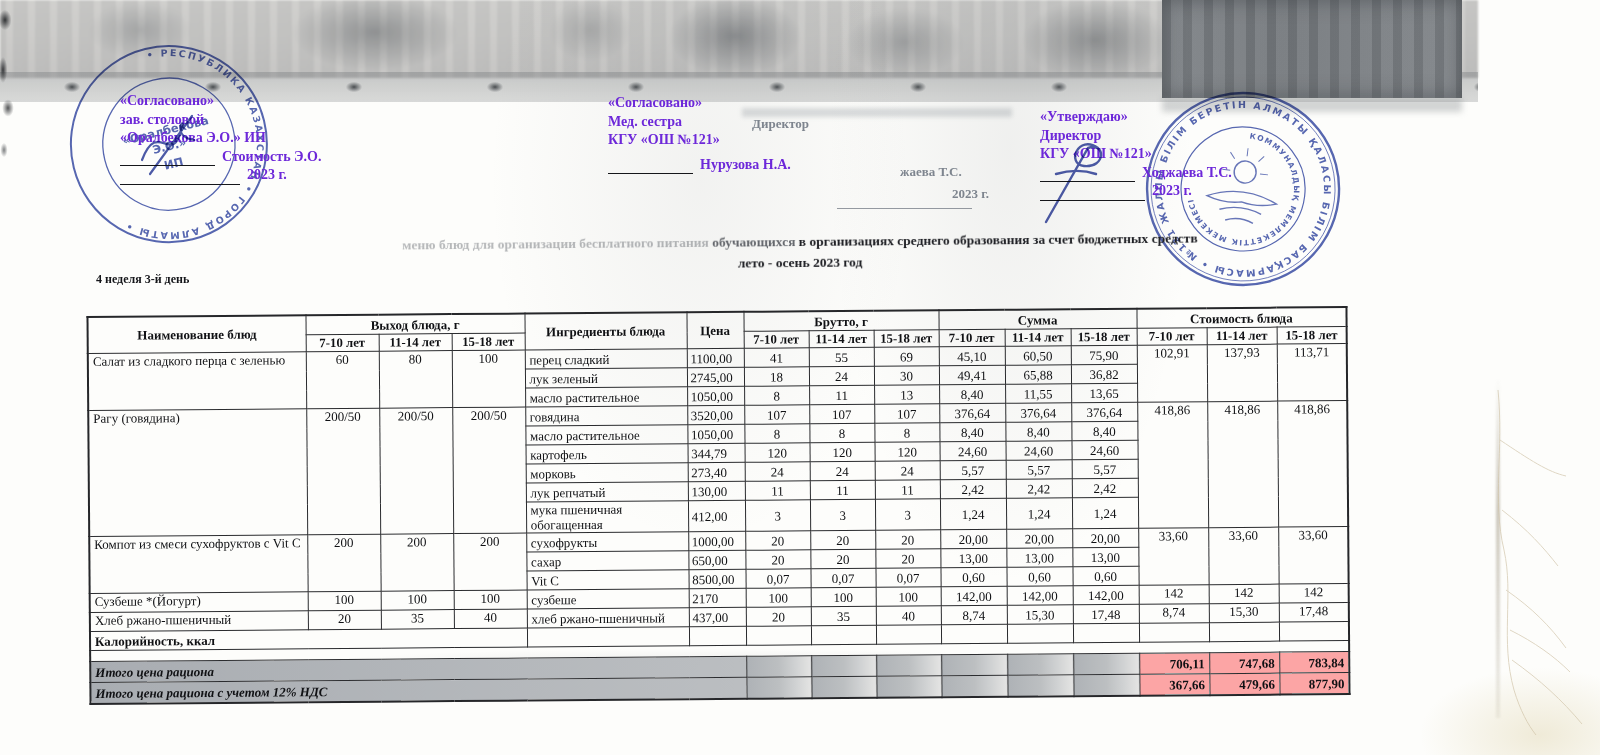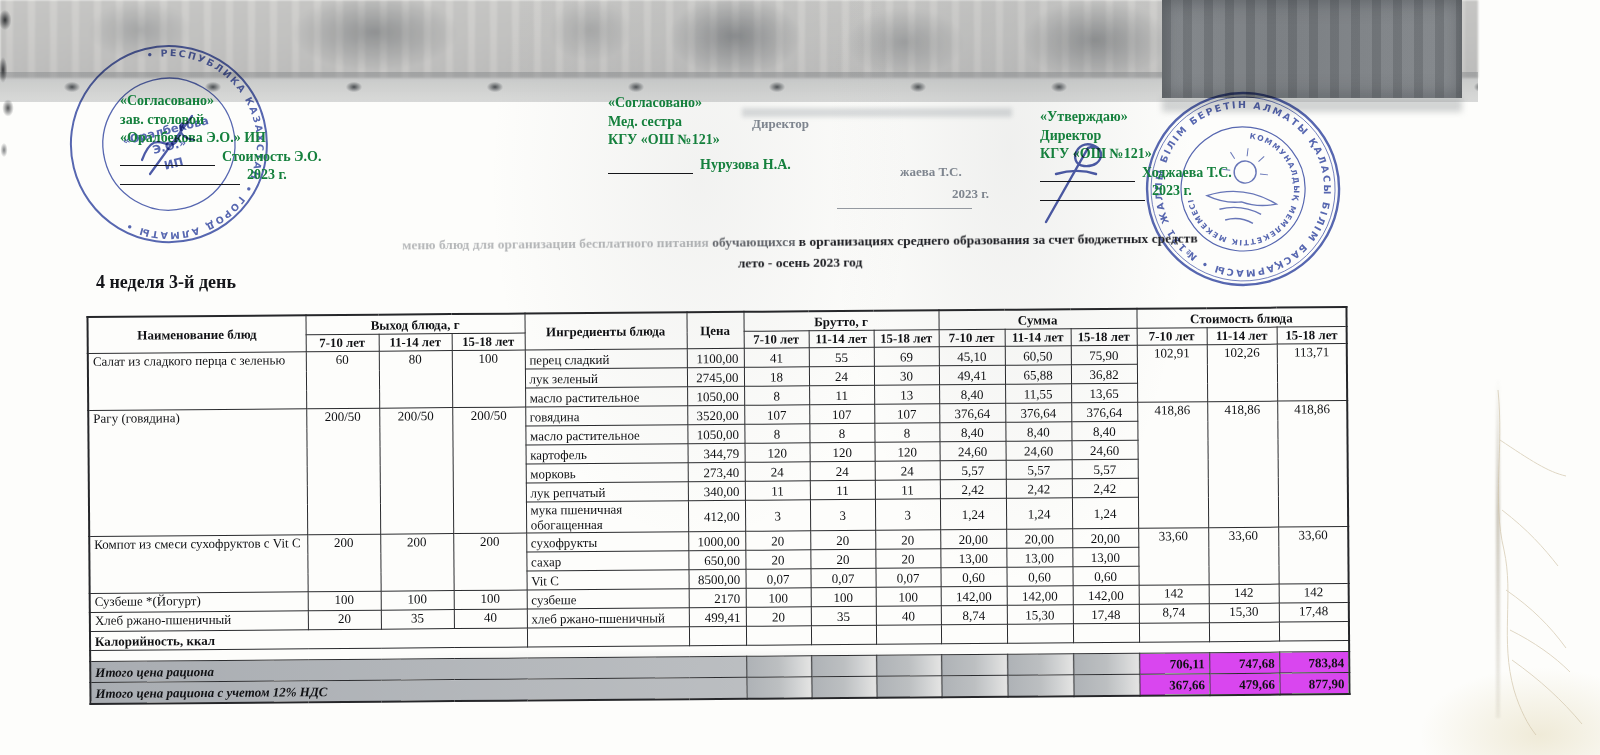--- a/index.html
+++ b/index.html
@@ -43,21 +43,21 @@
     background:
       radial-gradient(300px 520px at 700px 180px, rgba(140,144,148,.10), transparent 70%),
       radial-gradient(260px 620px at 1010px 150px, rgba(140,144,148,.12), transparent 70%),
       radial-gradient(560px 26px at 700px 668px, rgba(120,124,128,.16), transparent 75%),
       radial-gradient(160px 90px at 1540px 735px, rgba(214,200,150,.35), transparent 75%);}
   .crease{position:absolute;left:1496px;top:378px;width:4px;height:340px;filter:blur(1px);
     background:linear-gradient(rgba(150,140,118,0), rgba(150,140,118,.45) 40%, rgba(150,140,118,.12));}
   .feathers{position:absolute;left:1470px;top:380px;}
 
   
-  .appr{position:absolute;font-weight:bold;font-size:14px;line-height:18.5px;color:#15803d;white-space:nowrap;}
+  .appr{position:absolute;font-weight:bold;font-size:14px;line-height:18.5px;color:#6d28d9;white-space:nowrap;}
   .appr-left{left:120px;top:92px;}
   .appr-mid{left:608px;top:94px;}
   .appr-right{left:1040px;top:108px;}
   .ul{display:inline-block;border-bottom:1.6px solid #15161a;height:12px;vertical-align:bottom;margin-right:7px;}
   .w85{width:85px;}.w95{width:95px;}.w105{width:105px;}.w120{width:120px;}
   .gap{height:6px;}
 
   .sig{position:absolute;mix-blend-mode:multiply;}
   .sig-left{left:128px;top:110px;}
   .sig-right{left:1026px;top:134px;}
@@ -79,43 +79,43 @@
   .stamp .ring-t{font-size:9.5px;letter-spacing:2px;font-weight:bold;}
   .stamp .ring-s{font-size:7.6px;letter-spacing:1.2px;font-weight:bold;}
   .stamp .ctr{font-size:11.5px;font-weight:bold;text-anchor:middle;}
 
   
   .title{position:absolute;left:150px;top:234px;width:1300px;text-align:center;
          font-size:13.5px;font-weight:bold;color:#1b1c21;transform:rotate(-0.5deg);}
   .title .faded{color:rgba(62,68,76,.38);filter:blur(.4px);}
   .title .mid{color:rgba(40,44,52,.72);}
   .title .t2{margin-top:5px;}
-  .week{position:absolute;left:96px;top:272px;font-size:18px;font-weight:bold;color:#15161a;}
+  .week{position:absolute;left:96px;top:272px;font-size:12px;font-weight:bold;color:#15161a;}
 
   
   .twrap{position:absolute;left:88px;top:312px;transform:rotate(-0.45deg);transform-origin:40% 50%;}
   table{border-collapse:collapse;table-layout:fixed;width:1259px;color:#101114;
         font-size:13px;font-family:"Liberation Serif",serif;}
   th,td{border:1px solid #2b2c2f;padding:0 3px;height:18px;line-height:15px;overflow:hidden;}
   table{border:2px solid #26272a;}
   thead th{font-weight:bold;text-align:center;}
   thead .r1{height:19px;}
   thead .r2 th{height:16px;font-size:12.8px;}
   .c-name{text-align:left;vertical-align:top;padding-left:4px;}
   .c-ing{text-align:left;padding-left:4px;}
   .c-num{text-align:center;}
-  .c-price{text-align:right;padding-right:5px;}
+  .c-price{text-align:left;padding-right:11px;}
   .c-top{vertical-align:top;}
   .c-cal{font-weight:bold;text-align:left;padding-left:4px;}
   .c-spacer{height:10px;}
   tr.total td{height:20px;font-weight:bold;
       background:linear-gradient(90deg,#aeb2b6 0%,#bcbfc1 50%,#cfd1d2 75%,#e4e4e3 100%);}
   tr.total .t-label{font-style:italic;text-align:left;padding-left:4px;
       background:linear-gradient(90deg,#a9adb2,#bbbec1);}
-  tr.total .t-val{text-align:right;padding-right:4px;background:#d946ef;}
+  tr.total .t-val{text-align:right;padding-right:4px;background:#fca5a5;}
 </style>
 </head>
 <body>
 
 <div class="stage">
 
   <div class="noise-top"></div>
   <div class="stripe"></div>
   <div class="dark-rect"></div>
   <div class="edge-marks"></div>
@@ -276,21 +276,21 @@
             <td class="c-num c-top" rowspan="3">100</td>
             <td class="c-ing">перец сладкий</td>
             <td class="c-price">1100,00</td>
             <td class="c-num">41</td>
             <td class="c-num">55</td>
             <td class="c-num">69</td>
             <td class="c-num">45,10</td>
             <td class="c-num">60,50</td>
             <td class="c-num">75,90</td>
             <td class="c-num c-top" rowspan="3">102,91</td>
-            <td class="c-num c-top" rowspan="3">102,26</td>
+            <td class="c-num c-top" rowspan="3">137,93</td>
             <td class="c-num c-top" rowspan="3">113,71</td>
           </tr>
           <tr>
             <td class="c-ing">лук зеленый</td>
             <td class="c-price">2745,00</td>
             <td class="c-num">18</td>
             <td class="c-num">24</td>
             <td class="c-num">30</td>
             <td class="c-num">49,41</td>
             <td class="c-num">65,88</td>
@@ -348,21 +348,21 @@
             <td class="c-price">273,40</td>
             <td class="c-num">24</td>
             <td class="c-num">24</td>
             <td class="c-num">24</td>
             <td class="c-num">5,57</td>
             <td class="c-num">5,57</td>
             <td class="c-num">5,57</td>
           </tr>
           <tr>
             <td class="c-ing">лук репчатый</td>
-            <td class="c-price">340,00</td>
+            <td class="c-price">130,00</td>
             <td class="c-num">11</td>
             <td class="c-num">11</td>
             <td class="c-num">11</td>
             <td class="c-num">2,42</td>
             <td class="c-num">2,42</td>
             <td class="c-num">2,42</td>
           </tr>
           <tr>
             <td class="c-ing">мука пшеничная обогащенная</td>
             <td class="c-price">412,00</td>
@@ -426,21 +426,21 @@
             <td class="c-num c-top" rowspan="1">142</td>
             <td class="c-num c-top" rowspan="1">142</td>
             <td class="c-num c-top" rowspan="1">142</td>
           </tr>
           <tr>
             <td class="c-name" rowspan="1">Хлеб ржано-пшеничный</td>
             <td class="c-num c-top" rowspan="1">20</td>
             <td class="c-num c-top" rowspan="1">35</td>
             <td class="c-num c-top" rowspan="1">40</td>
             <td class="c-ing">хлеб ржано-пшеничный</td>
-            <td class="c-price">499,41</td>
+            <td class="c-price">437,00</td>
             <td class="c-num">20</td>
             <td class="c-num">35</td>
             <td class="c-num">40</td>
             <td class="c-num">8,74</td>
             <td class="c-num">15,30</td>
             <td class="c-num">17,48</td>
             <td class="c-num c-top" rowspan="1">8,74</td>
             <td class="c-num c-top" rowspan="1">15,30</td>
             <td class="c-num c-top" rowspan="1">17,48</td>
           </tr>

